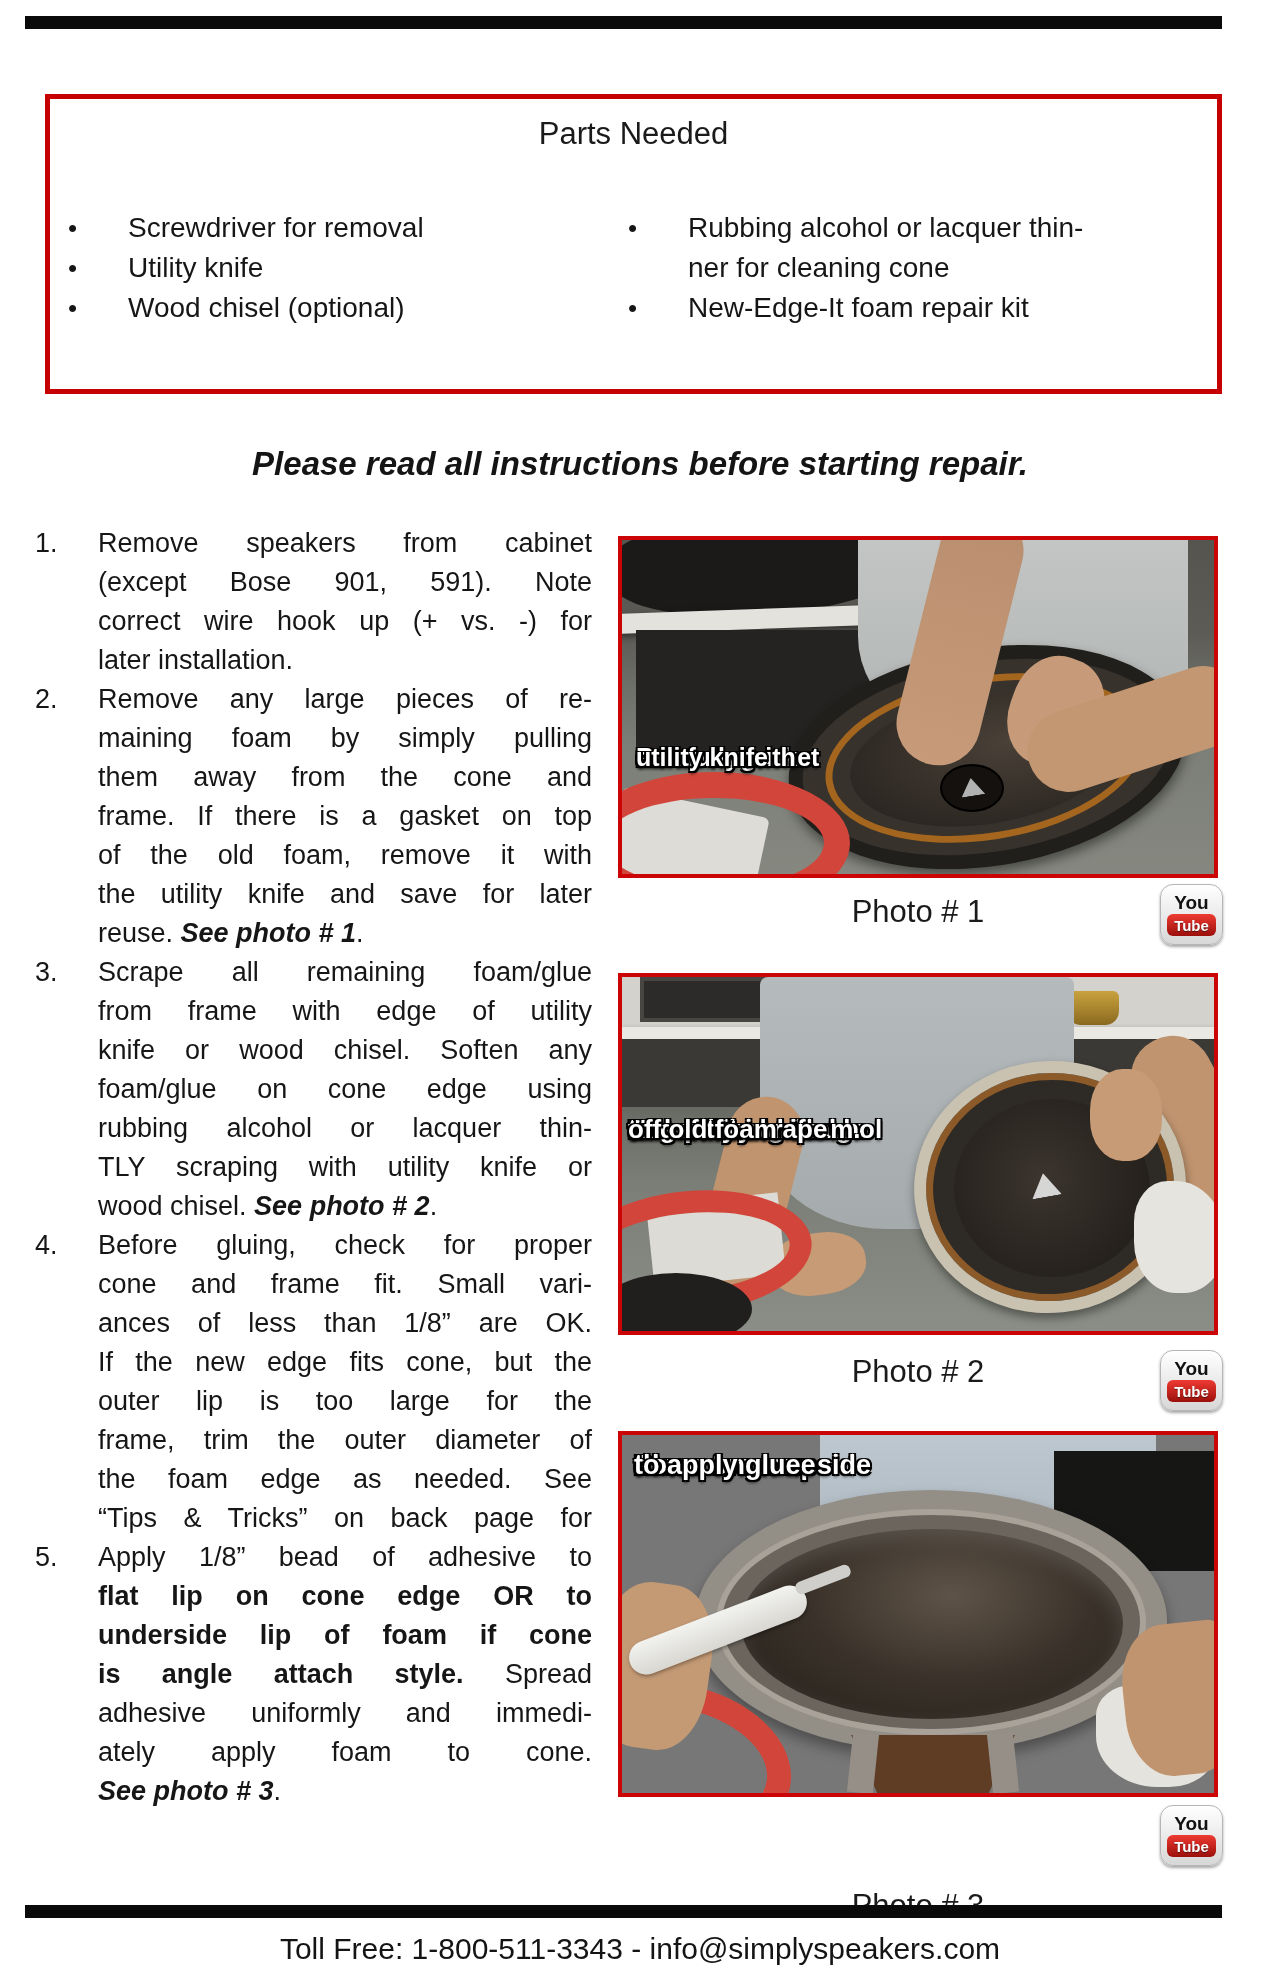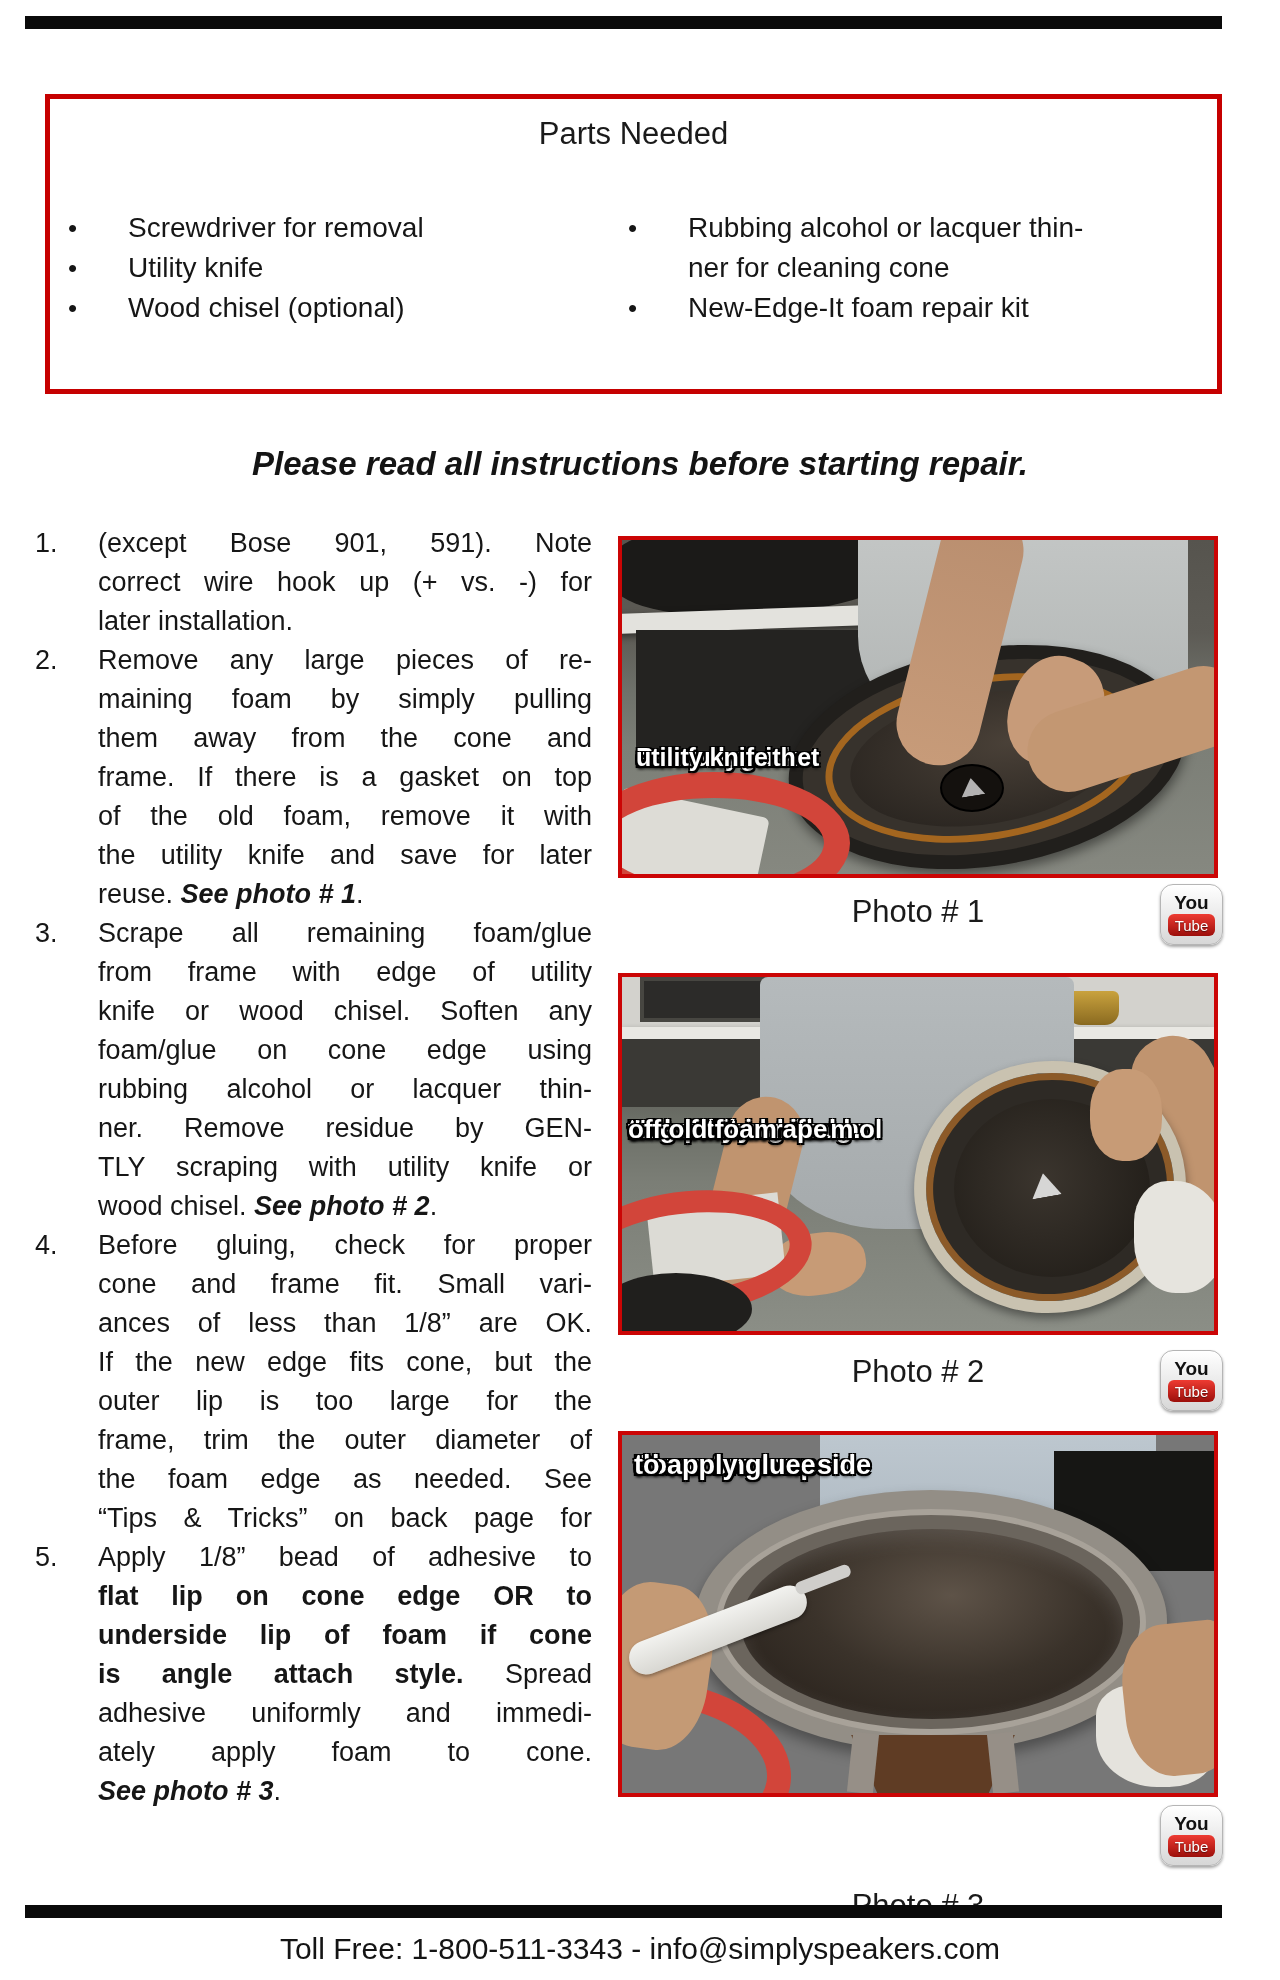--- a/index.html
+++ b/index.html
@@ -48,21 +48,21 @@
   .caption { position:absolute; left:618px; width:600px; text-align:center; font-size:31px; color:#1a1a1a; }
   .cap1 { top:886px; } .cap2 { top:1346px; } .cap3 { top:1880px; }
 
   
   .yt { position:absolute; left:1160px; width:63px; height:61px; border-radius:13px;
         background:linear-gradient(#ffffff, #d7d7d7); border:1px solid #b5b5b5;
         box-shadow:0 2px 3px rgba(0,0,0,.35), inset 0 1px 0 #fff;
         display:flex; flex-direction:column; align-items:center; justify-content:center; cursor:pointer; }
   .yt1 { top:876px; } .yt2 { top:1342px; } .yt3 { top:1797px; }
   .yt .you { font-weight:bold; font-size:19px; line-height:20px; color:#111; }
-  .yt .tube { background:linear-gradient(#ee3b32,#9c0f0b); color:#fff; font-weight:normal; font-size:15px;
+  .yt .tube { background:linear-gradient(#ee3b32,#9c0f0b); color:#fff; font-weight:bold; font-size:15px;
               line-height:17px; padding:3px 7px 2px; border-radius:6px; margin-top:1px;
               text-shadow:0 1px 1px rgba(0,0,0,.5); }
 
   .footer-text { position:absolute; left:0; top:1924px; width:1280px; text-align:center; font-size:30px; color:#141414; }
 
   
   .p1-bg { inset:0; background:linear-gradient(180deg,#56544e 0%,#5d5b55 28%,#6e716a 45%,#7c7f77 62%,#868880 100%); }
   .p1-blob { left:-12px; top:-22px; width:300px; height:96px; background:#1b1a18; border-radius:40% 60% 50% 50%; transform:rotate(-4deg); }
   .p1-shelf { left:-6px; top:68px; width:336px; height:20px; background:#e3e2dd; transform:rotate(-2deg); box-shadow:0 3px 7px rgba(0,0,0,.5); }
   .p1-under { left:14px; top:90px; width:290px; height:128px; background:#242321; border-radius:0 0 30px 8px; }
@@ -153,20 +153,21 @@
         <span>New-Edge-It foam repair kit</span>
       </div>
     </div>
 
   <div class="heading">Please read all instructions before starting repair.</div>
 
   <div class="instructions">
       <div class="item">
         <div class="num">1.</div>
         <div class="lines">
+          <div class="line"><span>Remove speakers from cabinet</span></div>
           <div class="line"><span>(except Bose 901, 591).  Note</span></div>
           <div class="line"><span>correct wire hook up (+ vs. -) for</span></div>
           <div class="line nj"><span>later installation.</span></div>
         </div>
       </div>
       <div class="item">
         <div class="num">2.</div>
         <div class="lines">
           <div class="line"><span>Remove any large pieces of re-</span></div>
           <div class="line"><span>maining foam by simply pulling</span></div>
@@ -178,21 +179,20 @@
         </div>
       </div>
       <div class="item">
         <div class="num">3.</div>
         <div class="lines">
           <div class="line"><span>Scrape all remaining foam/glue</span></div>
           <div class="line"><span>from frame with edge of utility</span></div>
           <div class="line"><span>knife or wood chisel. Soften any</span></div>
           <div class="line"><span>foam/glue on cone edge using</span></div>
           <div class="line"><span>rubbing alcohol or lacquer thin-</span></div>
-          <div class="line"><span>ner. Remove residue by GEN-</span></div>
           <div class="line"><span>TLY scraping with utility knife or</span></div>
           <div class="line nj"><span>wood chisel. </span><span class="bi">See photo # 2</span><span>.</span></div>
         </div>
       </div>
       <div class="item">
         <div class="num">4.</div>
         <div class="lines">
           <div class="line"><span>Before gluing, check for proper</span></div>
           <div class="line"><span>cone and frame fit. Small vari-</span></div>
           <div class="line"><span>ances of less than 1/8” are OK.</span></div>

